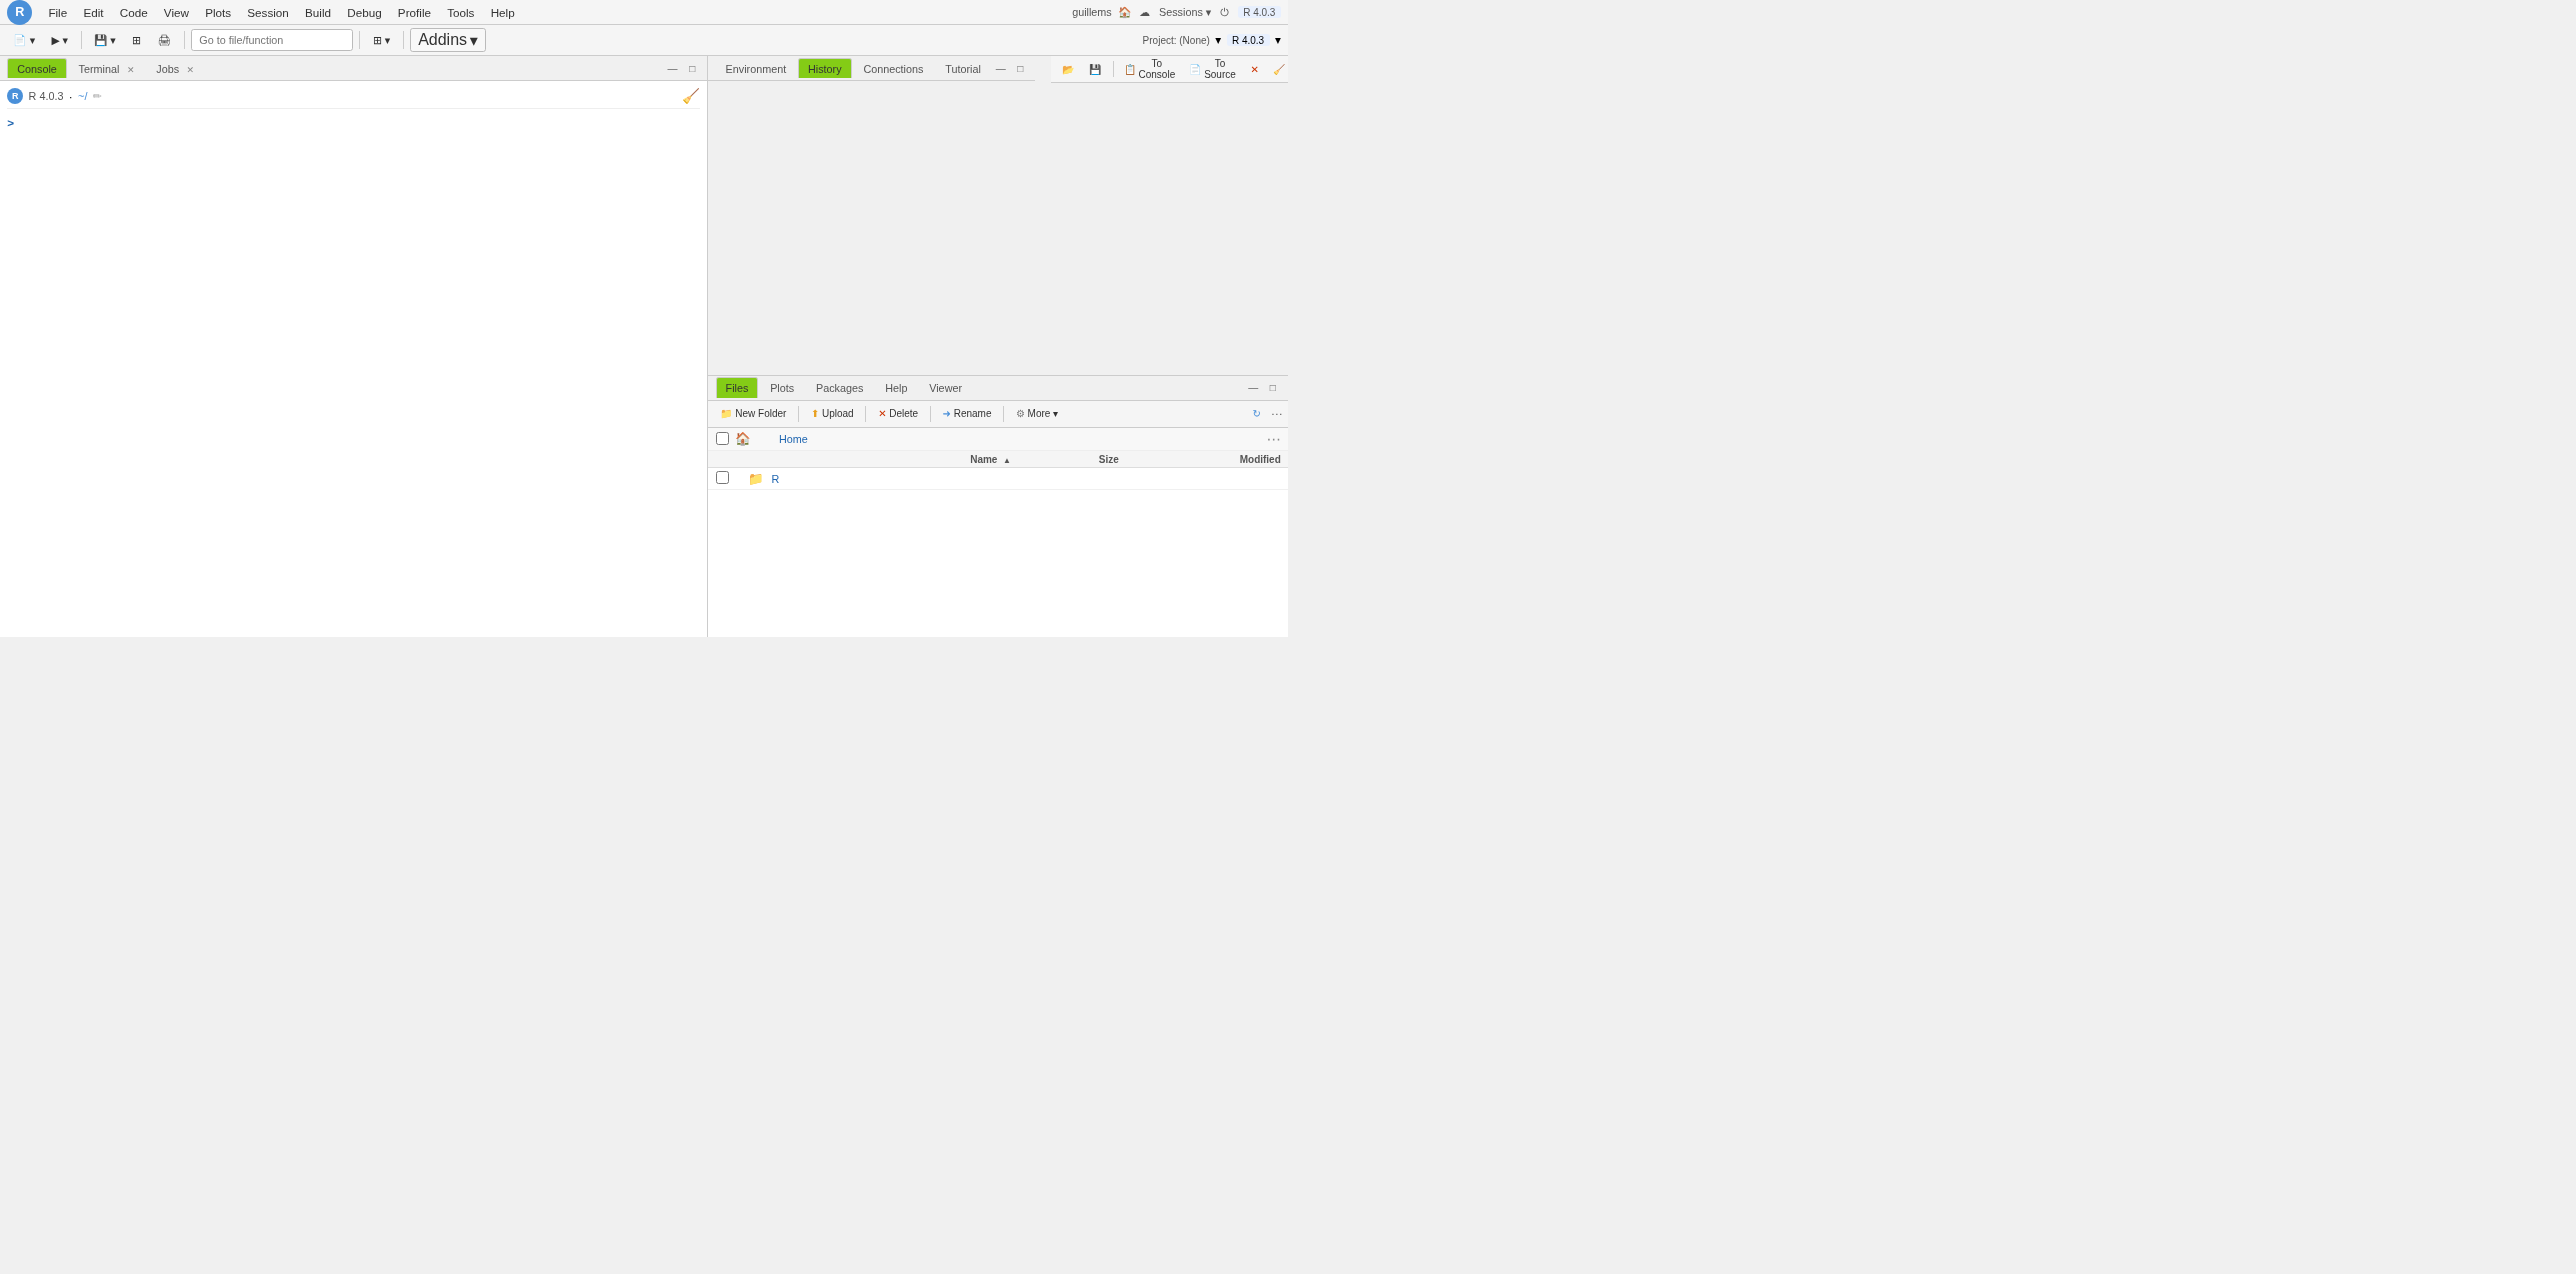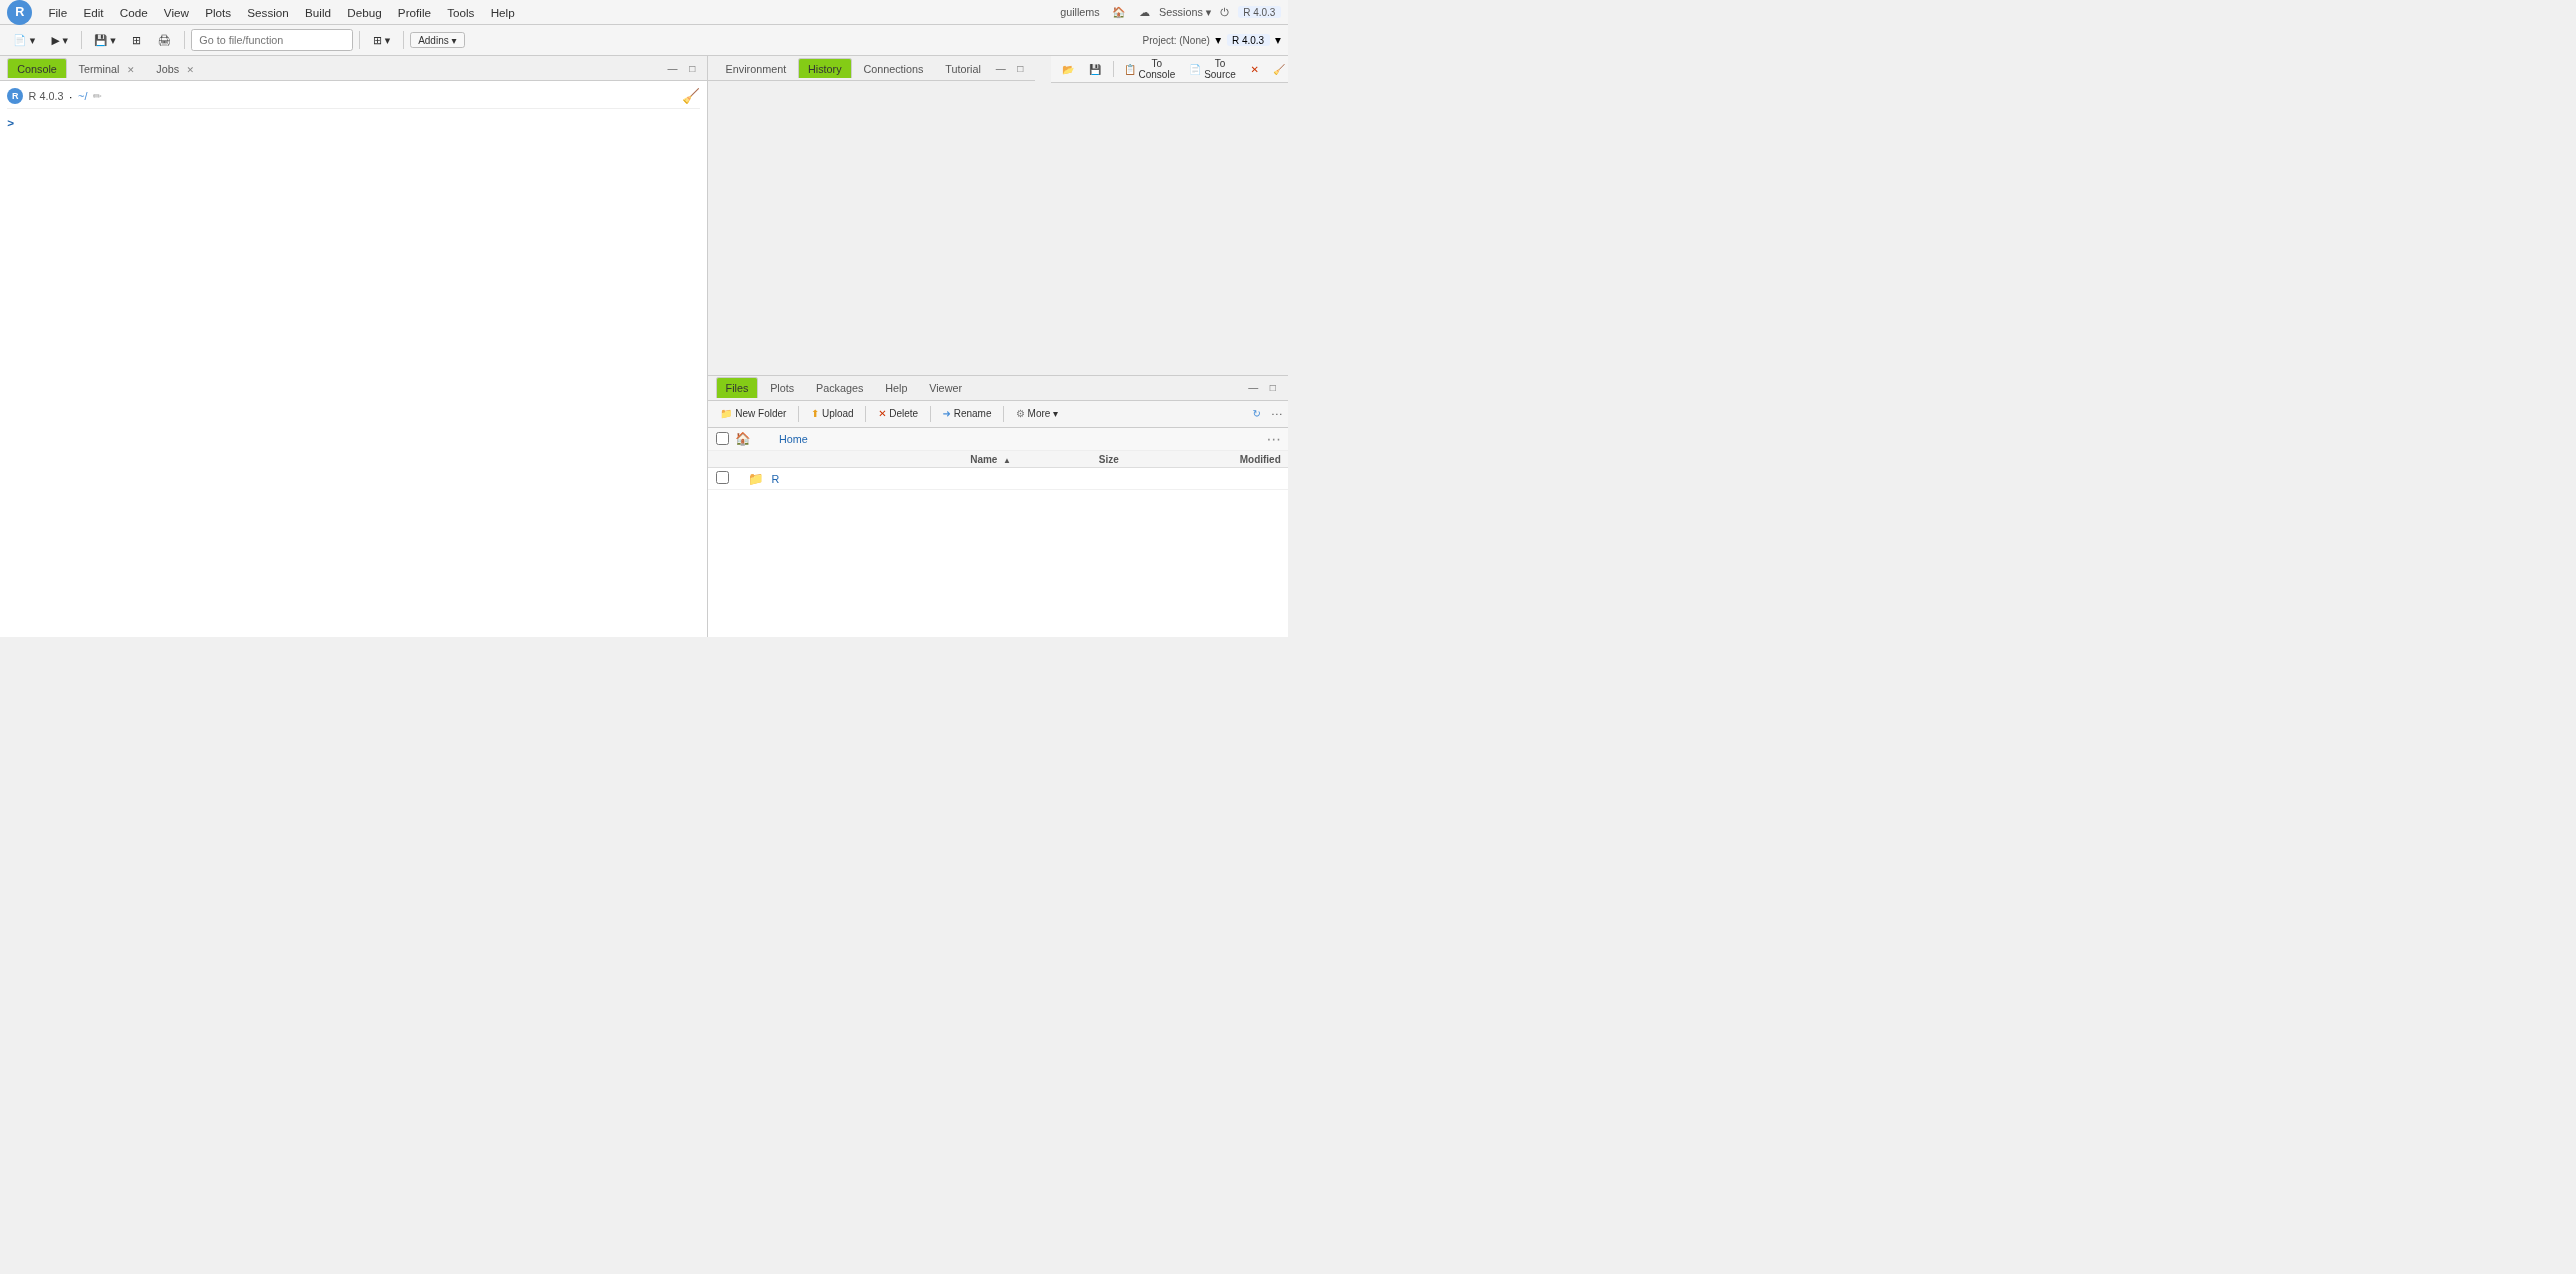--- a/index.html
+++ b/index.html
@@ -13,41 +13,41 @@
     .r-logo {
       width: 25px; height: 25px; border-radius: 50%; background: #4a90d9;
       display: flex; align-items: center; justify-content: center;
       color: white; font-weight: bold; font-size: 12.6px; margin-right: 9px; flex-shrink: 0;
     }
     .menu-items { display: flex; gap: 1.8px; flex: 1; }
     .menu-item {
       padding: 1.8px 7.2px; cursor: pointer; border-radius: 2.7px; color: #333;
     }
     .menu-right { display: flex; align-items: center; gap: 9px; color: #555; font-size: 10.8px; }
-    .menu-right .user { display: flex; align-items: center; gap: 13px; }
+    .menu-right .user { display: flex; align-items: center; gap: 7px; }
 
     
     .toolbar {
       display: flex; align-items: center; background: #f5f5f5; border-bottom: 0.9px solid #ccc;
       padding: 1.8px 7.2px; height: 31px; gap: 3.6px;
     }
     .toolbar-btn {
       display: flex; align-items: center; gap: 2.7px; padding: 1.8px 5.4px;
       border: 0.9px solid transparent; border-radius: 2.7px; cursor: pointer;
       font-size: 10.8px; color: #333; background: transparent;
     }
     .toolbar-sep { width: 0.9px; background: #ccc; height: 18px; margin: 0 2.7px; }
     .goto-input {
       width: 162px; height: 21.6px; border: 0.9px solid #bbb; border-radius: 2.7px;
       padding: 0 7.2px; font-size: 10.8px; color: #666; background: white;
     }
     .addins-btn {
       display: flex; align-items: center; gap: 2.7px; padding: 1.8px 7.2px;
       border: 0.9px solid #bbb; border-radius: 2.7px; cursor: pointer;
-      font-size: 10px; color: #333; background: #f8f8f8;
+      font-size: 16px; color: #333; background: #f8f8f8;
     }
 
     
     .main-layout {
       display: flex; height: calc(637px - 56px);
     }
 
     
     .left-panel {
       width: 55%; border-right: 1.8px solid #ccc; display: flex; flex-direction: column;

